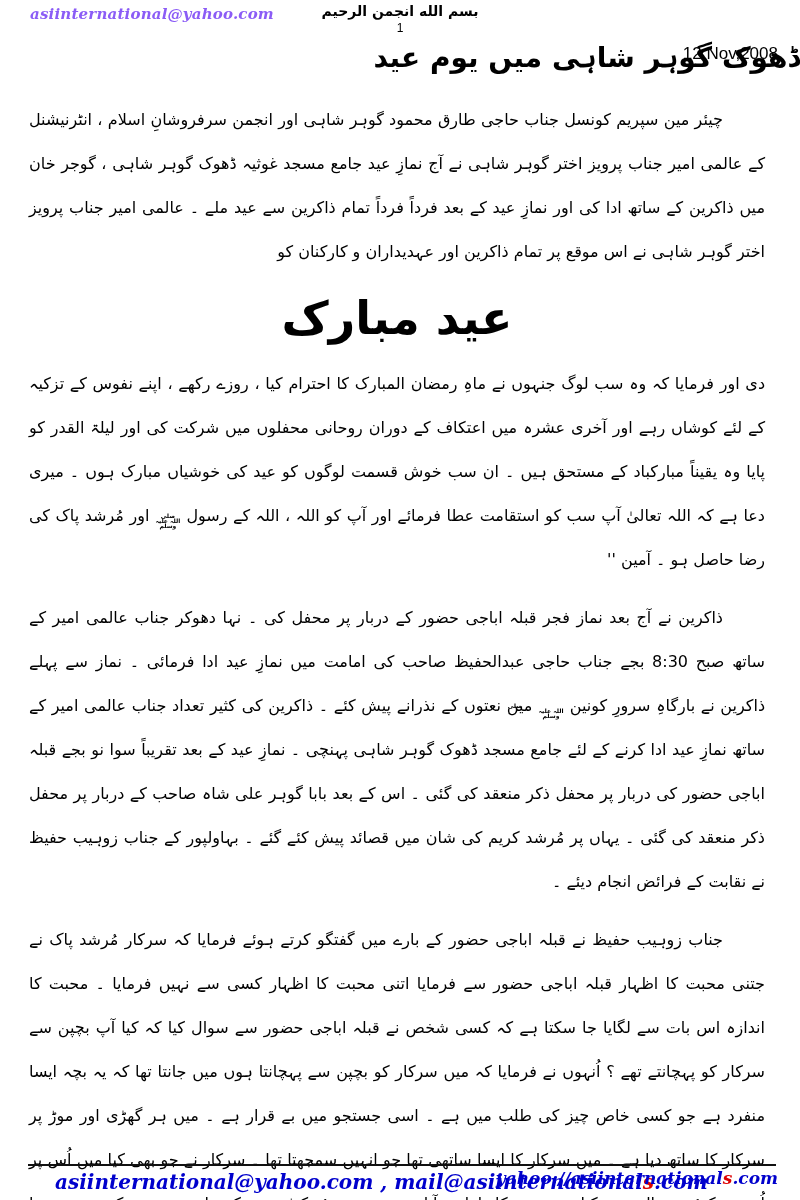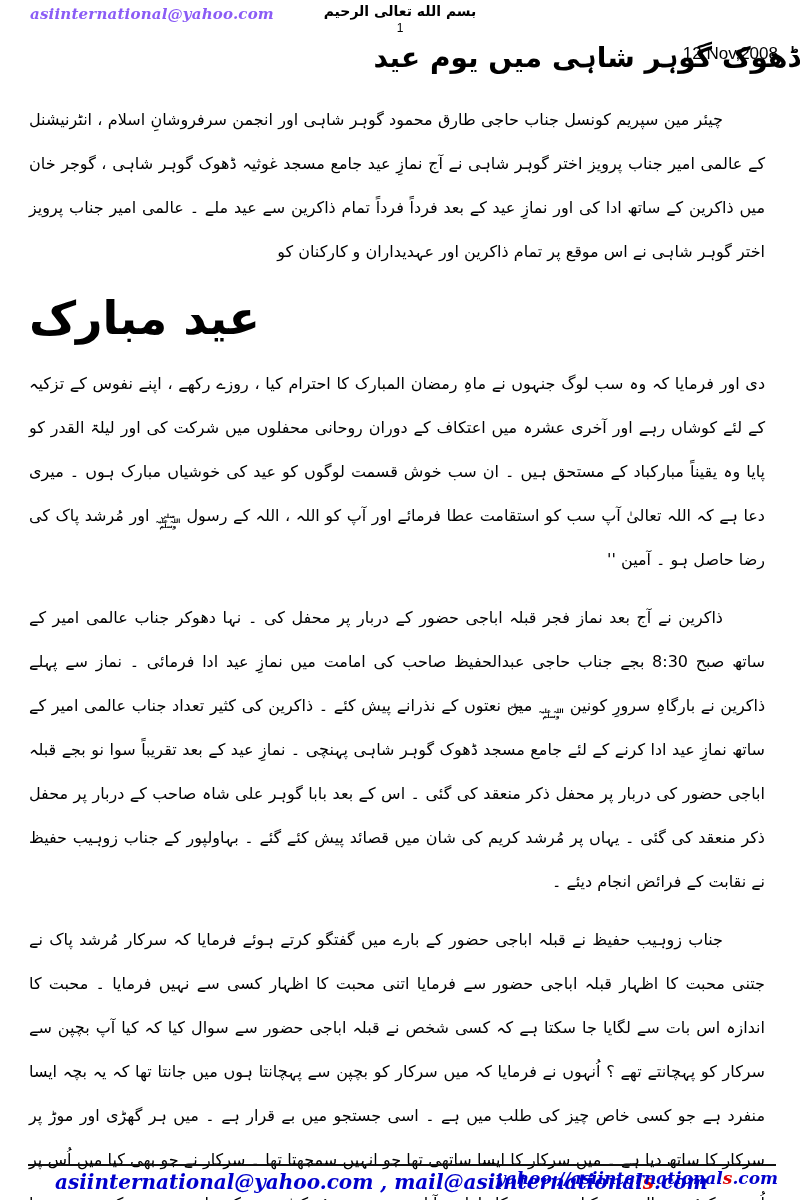--- a/index.html
+++ b/index.html
@@ -47,21 +47,21 @@
   .body-text {
     position:absolute; top:98px; left:29px; width:742px;
     direction:rtl;
     text-align:justify;
     font-size:16px; line-height:44px;
   }
   .body-text p { margin:0 6px 14px 0; }
   .body-text p.indent { text-indent:42px; }
   .body-text p.flush { text-indent:0; }
   .eid-heading {
-    text-align:left;
+    text-align:center;
     font-size:46px; font-weight:bold;
     line-height:60px;
     margin:0 0 8px 0;
     text-indent:0;
   }
   .seal {
     display:inline-block;
     width:26px;
     font-size:6px; line-height:5px;
     text-align:center;
@@ -88,21 +88,21 @@
     font-size:17px; color:#0000cc;
   }
   .red-letter { color:#dd0000; }
 </style>
 </head>
 <body>
 
 <div class="page">
 
   <div class="header-email">asiinternational@yahoo.com</div>
-  <div class="bismillah">بسم الله تعالی الرحيم</div>
+  <div class="bismillah">بسم الله انجمن الرحيم</div>
   <div class="page-num">1</div>
   <div class="doc-title">ڈھوک گوہر شاہی میں یوم عید</div>
   <div class="doc-date">12 Nov,2008</div>
 
   <div class="body-text">
 
     <p class="indent">چیئر مین سپریم کونسل جناب حاجی طارق محمود گوہر شاہی اور انجمن سرفروشانِ اسلام ، انٹرنیشنل کے عالمی امیر جناب پرویز اختر گوہر شاہی نے آج نمازِ عید جامع مسجد غوثیہ ڈھوک گوہر شاہی ، گوجر خان میں ذاکرین کے ساتھ ادا کی اور نمازِ عید کے بعد فرداً فرداً تمام ذاکرین سے عید ملے ۔ عالمی امیر جناب پرویز اختر گوہر شاہی نے اس موقع پر تمام ذاکرین اور عہدیداران و کارکنان کو</p>
 
     <p class="eid-heading">عید مبارک</p>
 

